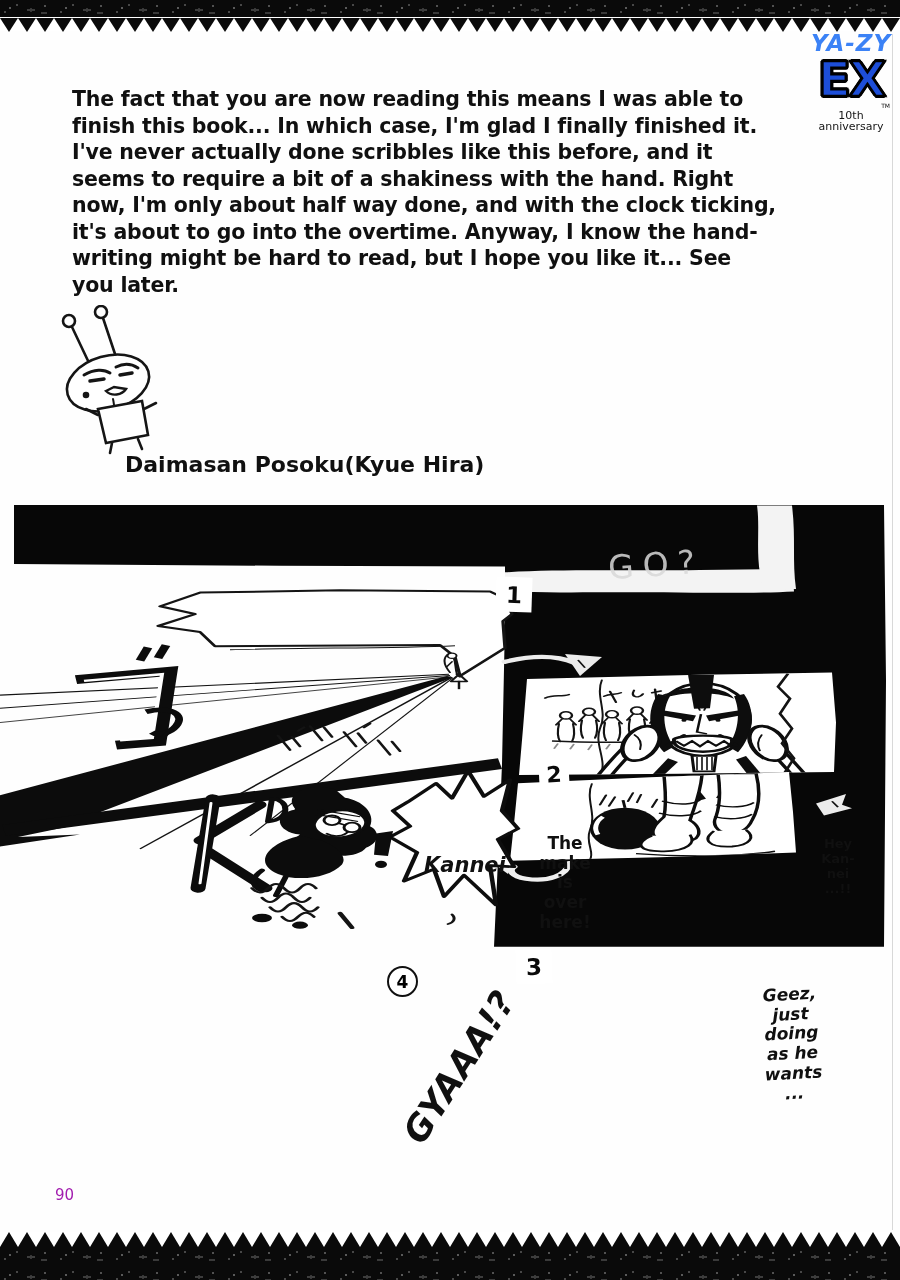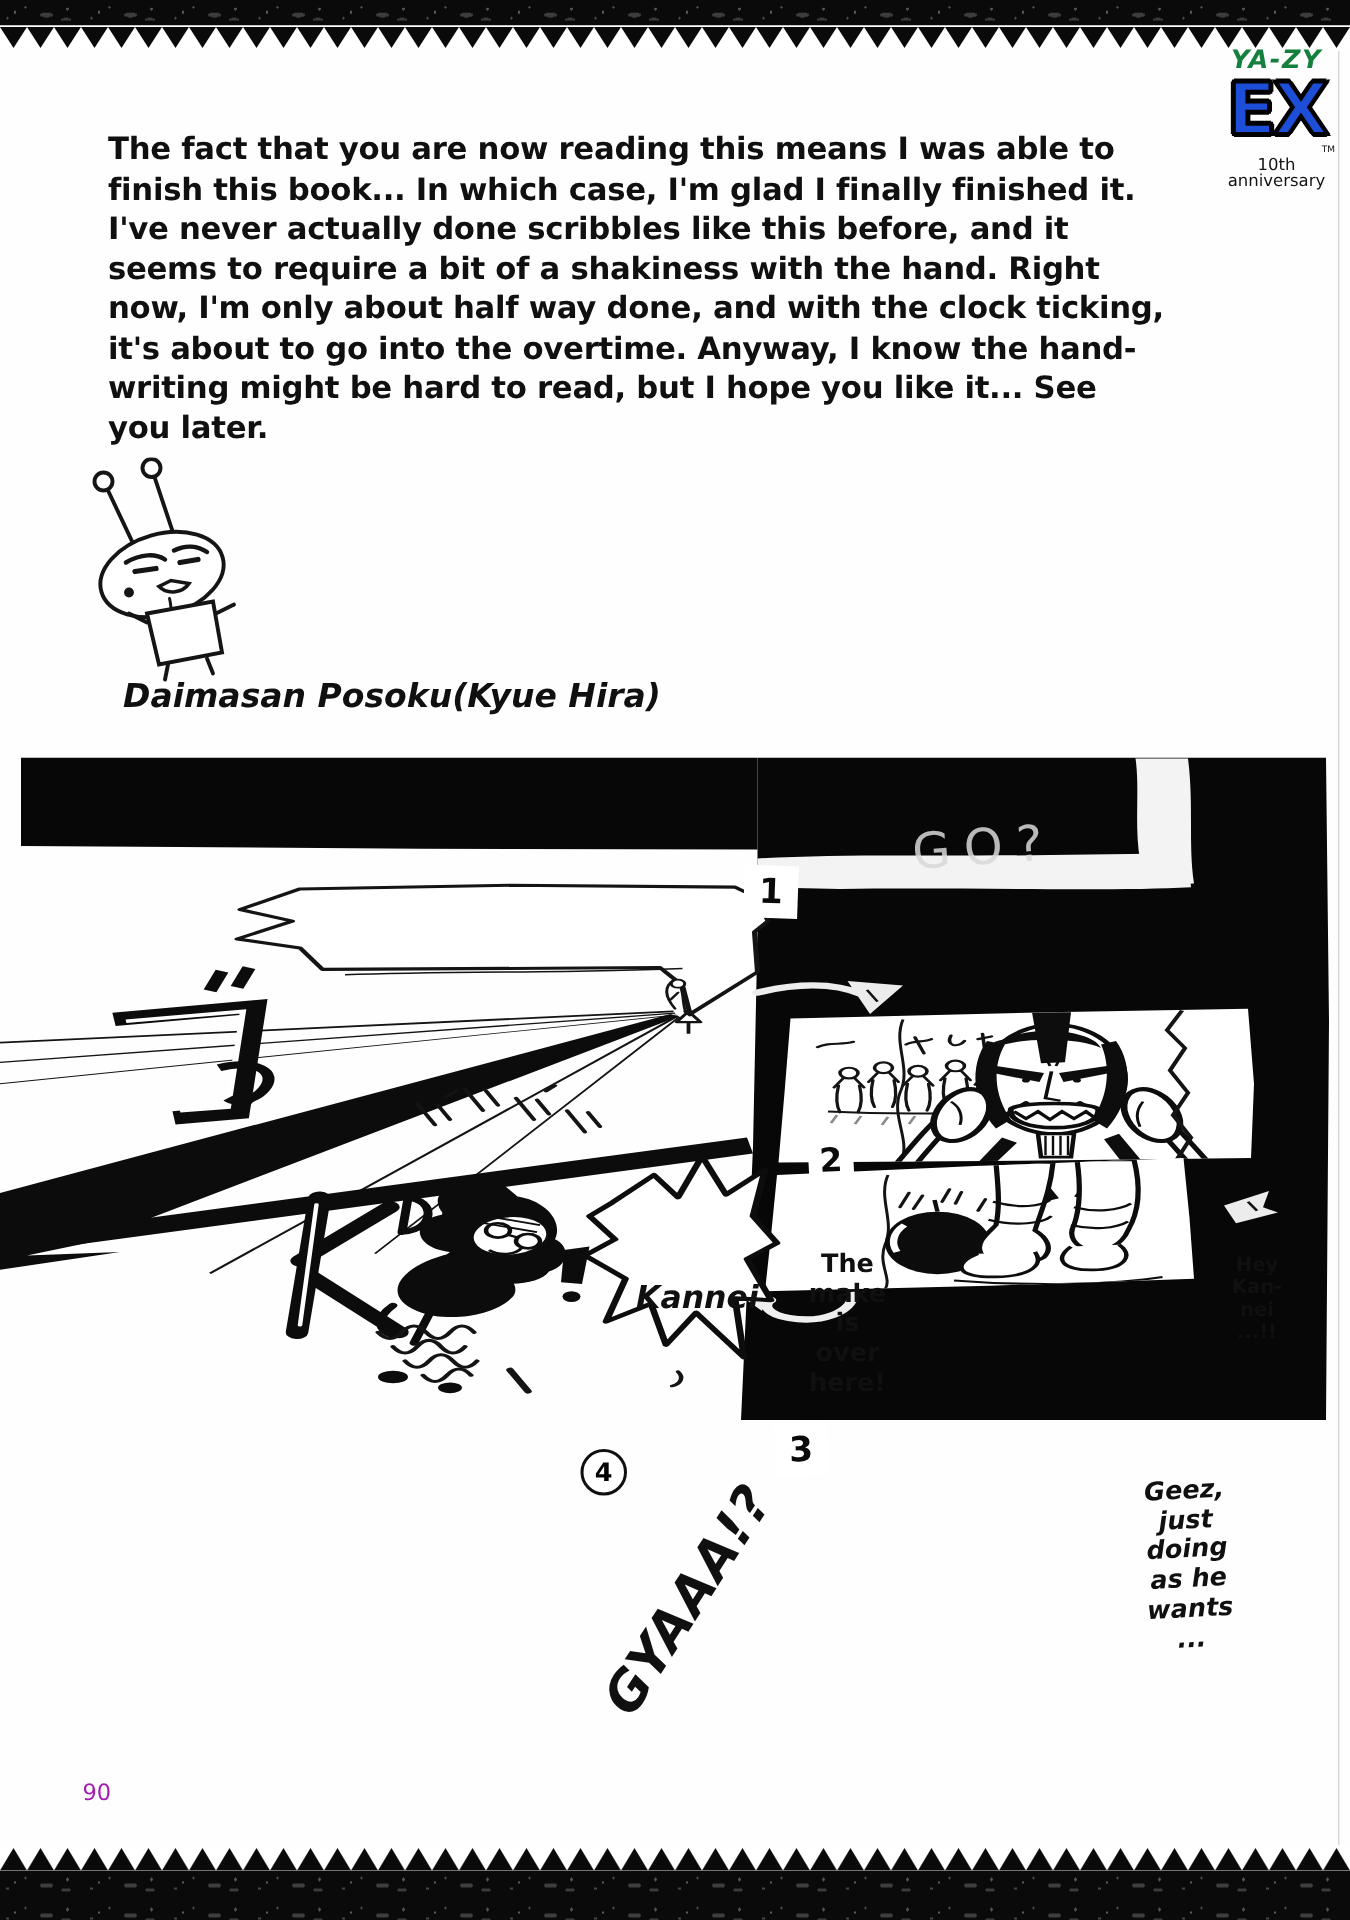--- a/index.html
+++ b/index.html
@@ -13,21 +13,21 @@
       radial-gradient(circle 3px at 10px 8px, #5a5a5a 30%, transparent 32%),
       radial-gradient(circle 2px at 17px 5px, #474747 40%, transparent 42%),
       radial-gradient(circle 2px at 5px 12px, #474747 40%, transparent 42%),
       radial-gradient(ellipse 9px 3px at 31px 10px, #3d3d3d 50%, transparent 52%),
       radial-gradient(circle 2.5px at 45px 6px, #515151 40%, transparent 42%),
       radial-gradient(ellipse 7px 2px at 44px 13px, #3a3a3a 50%, transparent 52%);
     background-size:56px 17px;}
   .zz{position:absolute;left:0;width:900px;background:#ffffff;}
   
   .logo{position:absolute;right:6px;top:32px;width:86px;text-align:center;line-height:1;}
-  .logo .brand{font-style:italic;font-weight:800;font-size:17px;letter-spacing:1px;color:#15803d;}
+  .logo .brand{font-style:italic;font-weight:800;font-size:23px;letter-spacing:1px;color:#3b82f6;}
   .logo .brand-large{font-weight:800;font-size:48px;letter-spacing:-2px;color:#1d4ed8;
       -webkit-text-stroke:2.6px #000;
       text-shadow:-2px 0 #000,2px 0 #000,0 -2px #000,0 2px #000;}
   .logo .tm{font-size:6px;color:#0a0a0a;text-align:right;margin-right:4px;}
   .logo .anniv{font-size:11px;color:#141414;margin-top:1px;}
   
   .intro{left:72px;top:86px;width:790px;font-size:20.5px;line-height:26.5px;
          letter-spacing:-0.2px;}
   .credit{left:82px;top:452px;font-size:22px;}
   
@@ -100,21 +100,21 @@
       <path d="M63,94 C65,102 64,110 66,118" stroke-width="2"></path>
       <path d="M48,104 L92,96 L98,130 L56,138 Z" fill="#fff" stroke-width="2.6"></path>
       <path d="M48,110 L36,104"></path>
       <path d="M94,104 L106,98"></path>
       <path d="M62,138 L60,148"></path>
       <path d="M88,134 L92,144"></path>
       <circle cx="36" cy="90" r="2" fill="#151515"></circle>
     </g>
   </svg>
 
-  <div class="abs txt credit" style="font-style:italic;">Daimasan Posoku(Kyue Hira)</div>
+  <div class="abs txt credit" style="margin-left:43px;">Daimasan Posoku(Kyue Hira)</div>
 
   <svg class="abs" style="left:0;top:505px;" width="900" height="745" viewBox="0 505 900 1250" preserveAspectRatio="none">
 
     <polygon points="14,505 300,505 505,505 505,608 280,607 14,604" fill="#070707"></polygon>
     <polygon points="505,505 884,505 886,800 884,1246 494,1246 498,1100 502,940 505,700" fill="#070707"></polygon>
 
     <g>
       <path d="M505,618 C560,612 640,616 700,614 L792,612 L794,650 C740,655 640,650 560,652 L505,650 Z" fill="#f3f3f3"></path>
       <path d="M757,506 C760,540 756,580 760,620 L762,648 L796,646 C792,600 796,560 792,506 Z" fill="#f3f3f3"></path>
     </g>

